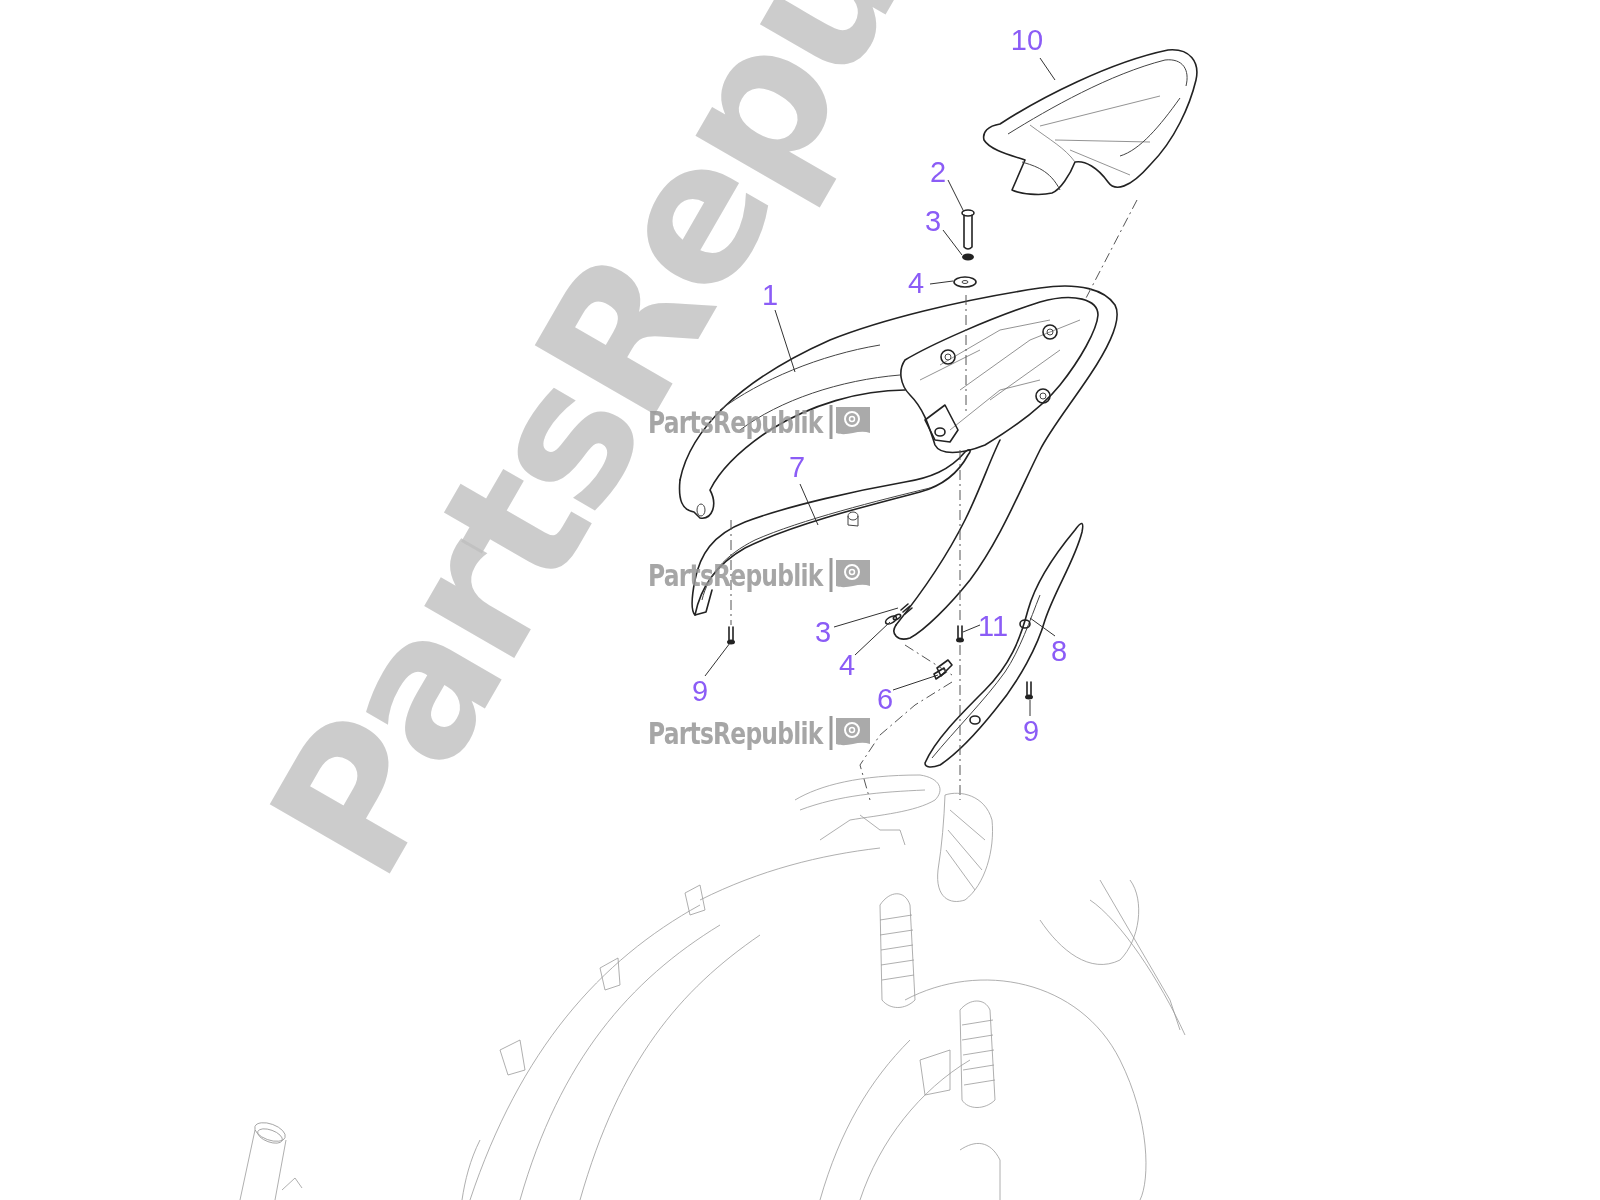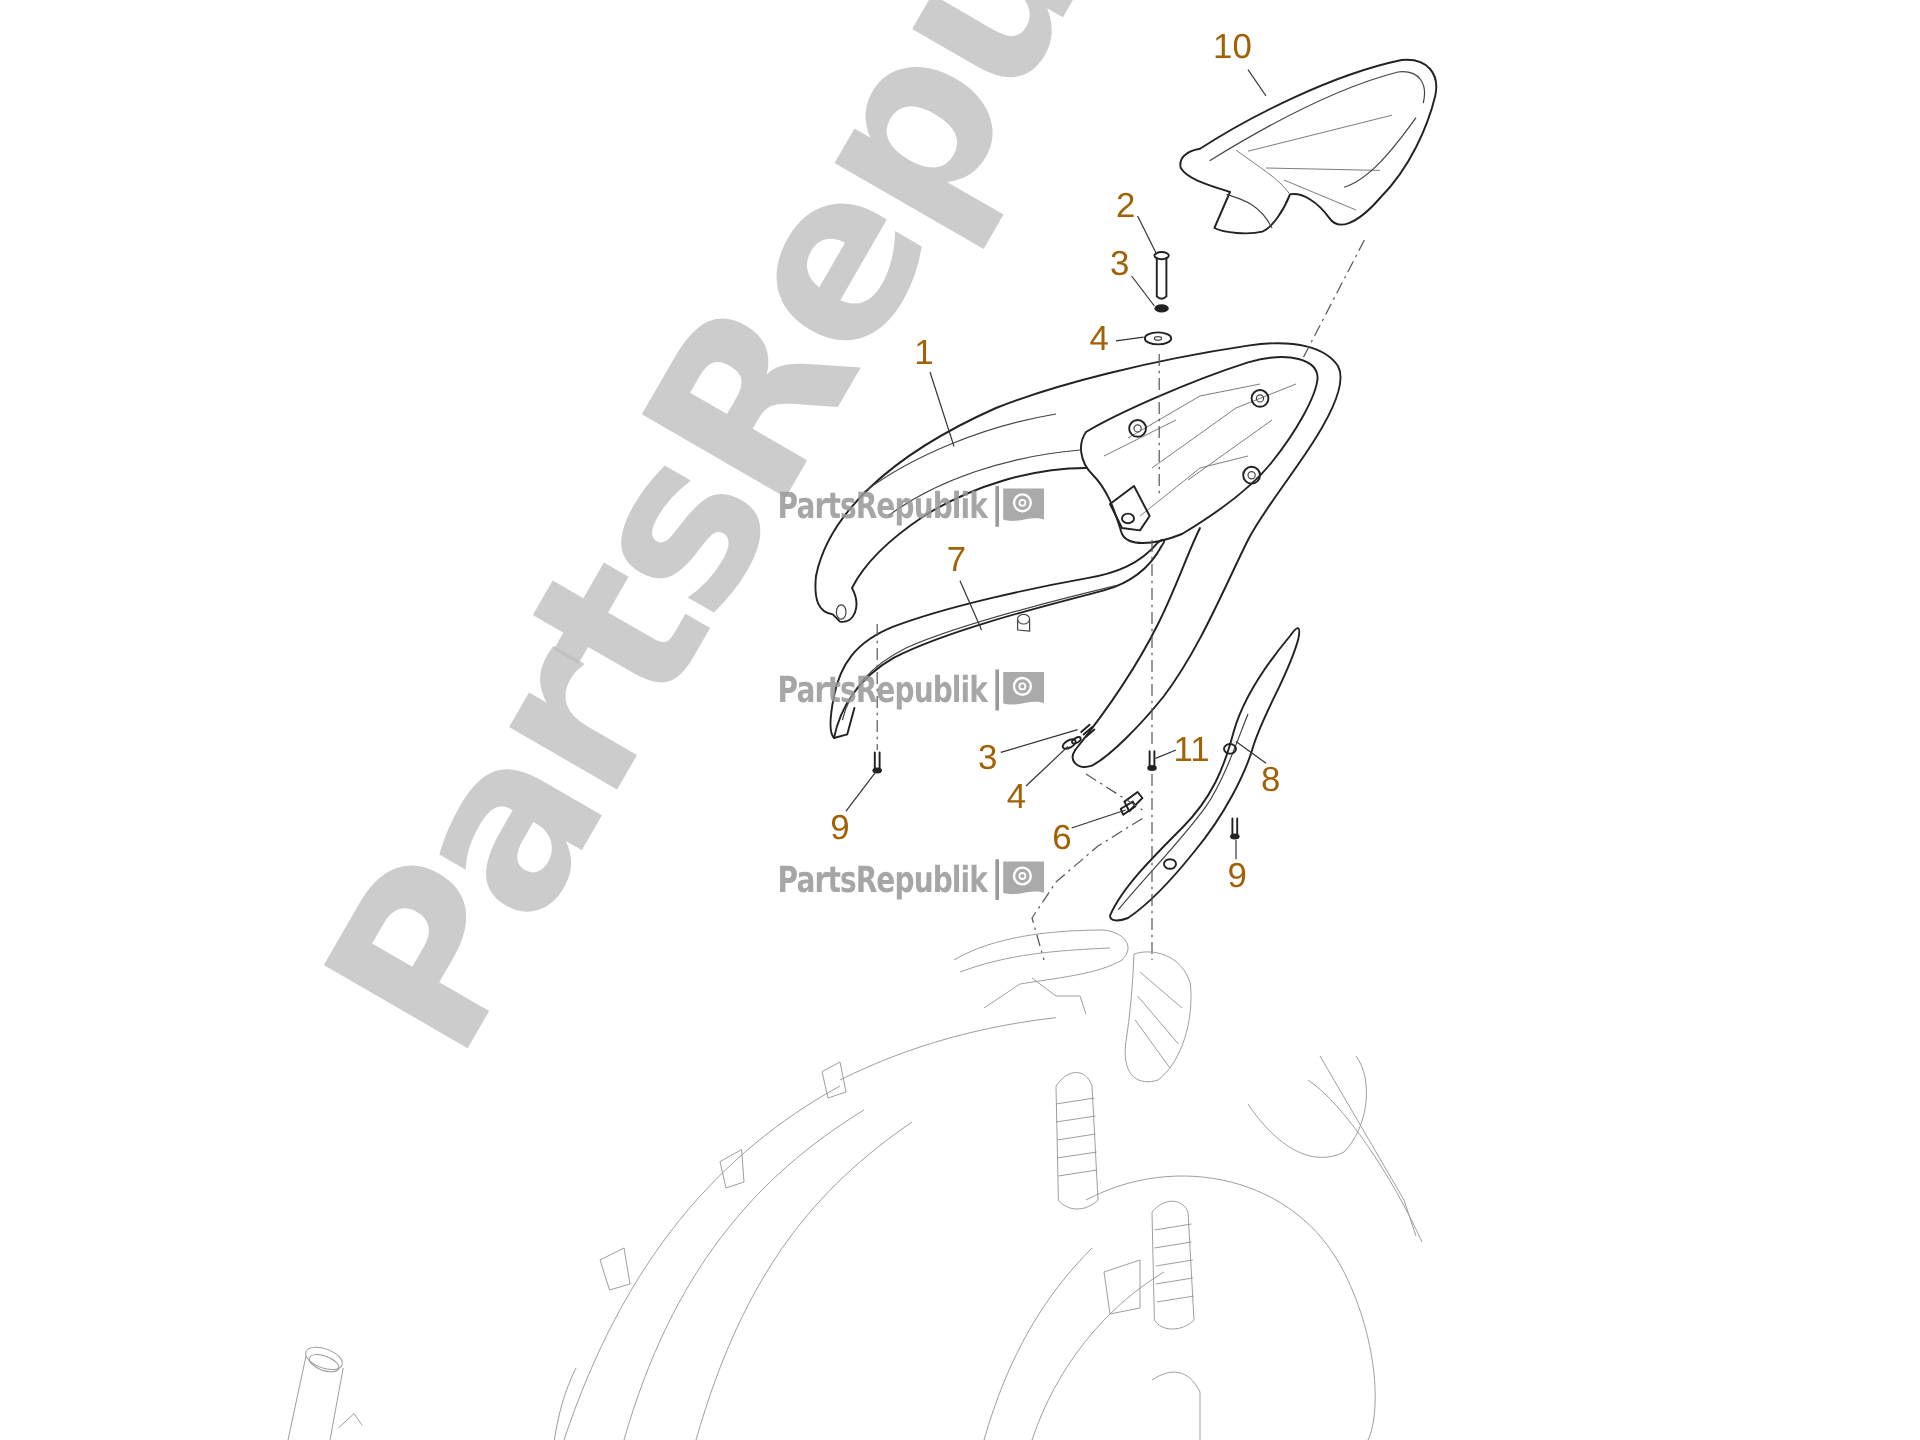--- a/index.html
+++ b/index.html
@@ -1,18 +1,18 @@
 <!DOCTYPE html>
 <html><head>
 <meta charset="utf-8">
 <style>
   html, body { margin: 0; padding: 0; background: #ffffff; }
   body { width: 1600px; height: 1200px; overflow: hidden; position: relative; font-family: "Liberation Sans", sans-serif; }
   #canvas { position: absolute; left: 0; top: 0; width: 1600px; height: 1200px; }
-  .callout { position: absolute; font-family: "Liberation Sans", sans-serif; font-size: 29px; color: #a16207; line-height: 1; transform: translate(-50%, -50%); white-space: nowrap; }
+  .callout { position: absolute; font-family: "Liberation Sans", sans-serif; font-size: 29px; color: #8b5cf6; line-height: 1; transform: translate(-50%, -50%); white-space: nowrap; }
   .wm-small { position: absolute; display: flex; align-items: center; gap: 6px; transform: translate(0, -50%); }
   .wm-small .wm-text { font-family: "DejaVu Sans", sans-serif; font-weight: bold; font-size: 30px; letter-spacing: -1px; color: rgba(150,150,150,0.85); transform: scaleX(0.78); transform-origin: left center; display: inline-block; margin-right: -50px; }
   .wm-small .wm-flag { width: 44px; height: 38px; position: relative; }
   .wm-big { position: absolute; font-family: "DejaVu Sans", sans-serif; font-weight: bold; font-size: 190px; color: rgba(190,190,190,0.78); transform-origin: left bottom; white-space: nowrap; letter-spacing: -6px; }
   svg .ln { fill: none; stroke: #222; stroke-width: 1.6; stroke-linejoin: round; stroke-linecap: round; }
   svg .ln2 { fill: none; stroke: #444; stroke-width: 1; }
   svg .thin { fill: none; stroke: #777; stroke-width: 0.8; }
   svg .faint { fill: none; stroke: #9a9a9a; stroke-width: 0.8; }
   svg .leader { fill: none; stroke: #333; stroke-width: 1; }
   svg .dash { fill: none; stroke: #555; stroke-width: 1; stroke-dasharray: 10 4 2 4; }

